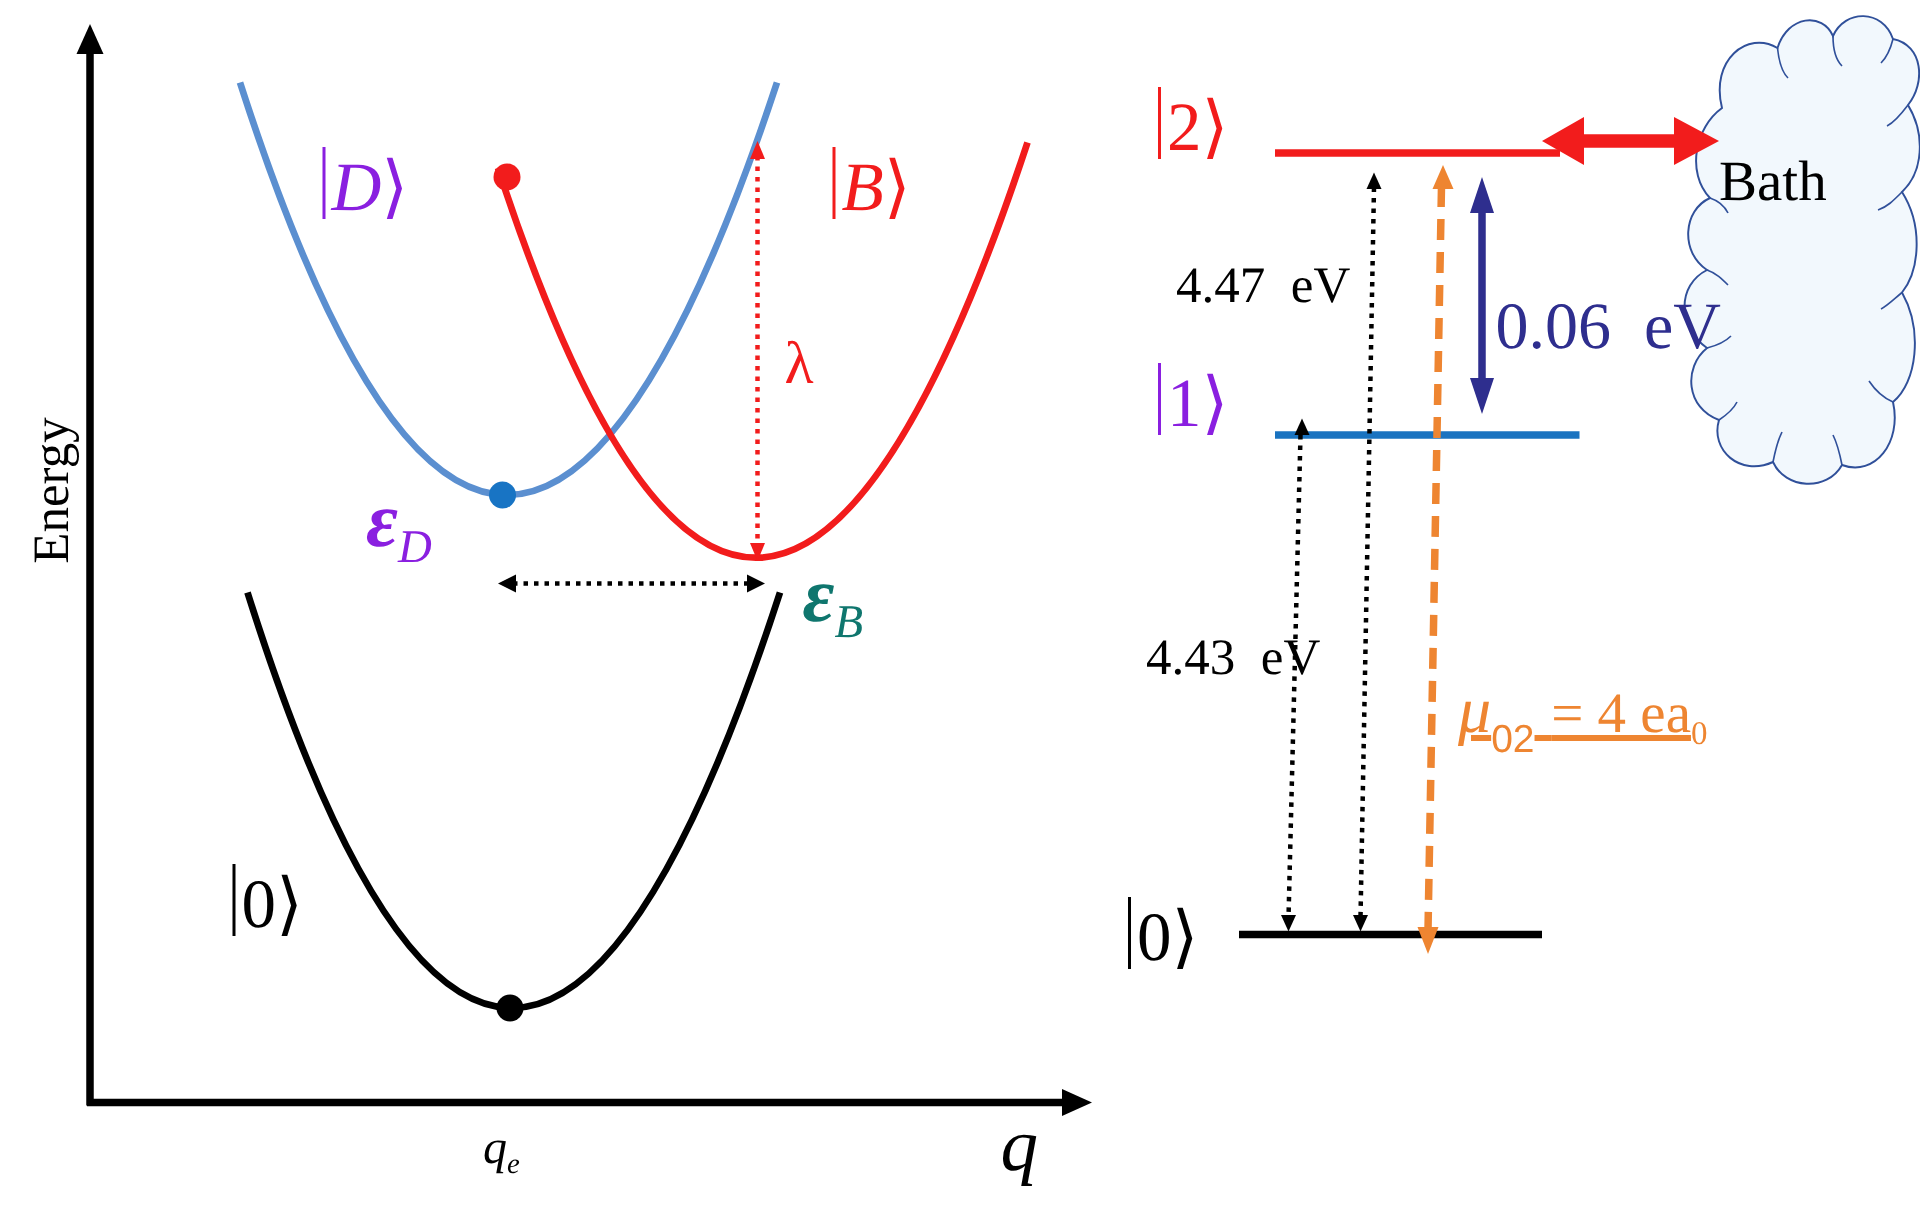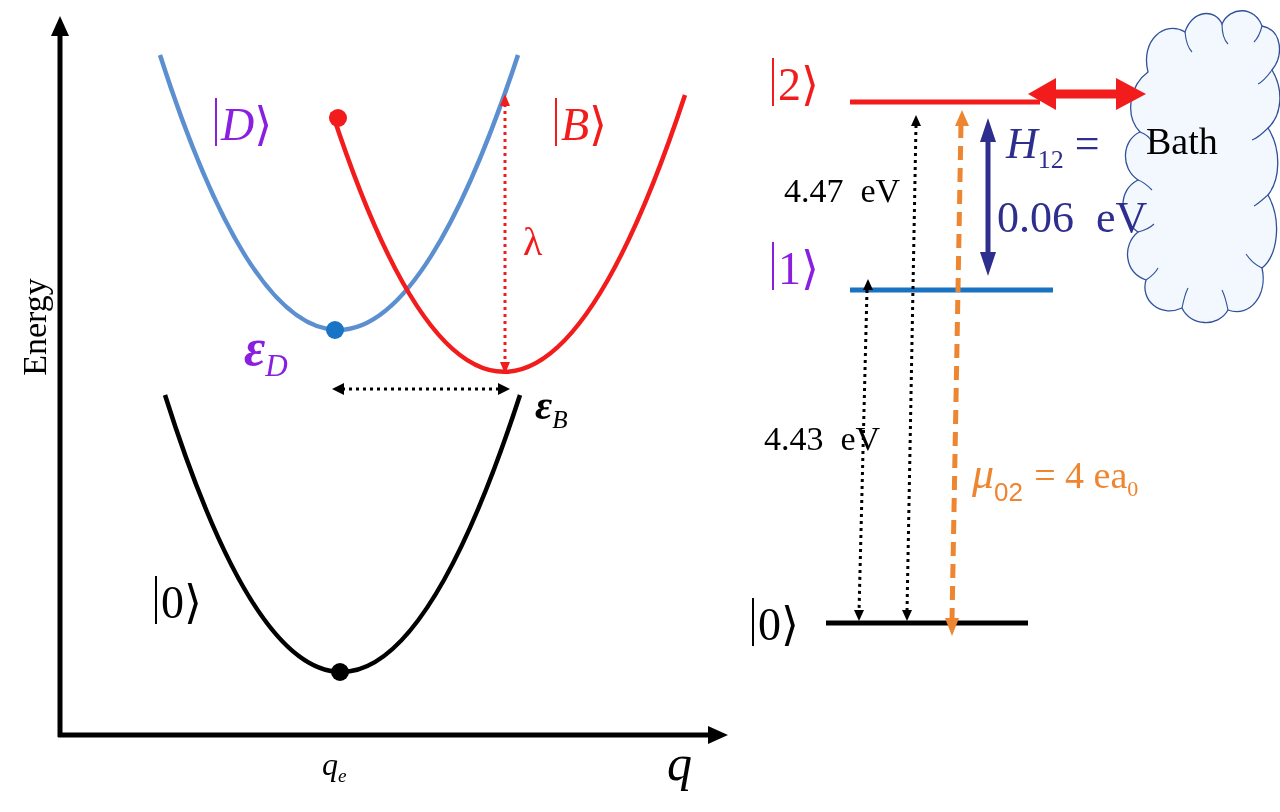--- a/index.html
+++ b/index.html
@@ -137,21 +137,21 @@
 </div>
 
 <div class="lbl ket" style="left:155px; top:576px; color:#000;">
   <span class="bar"></span><span>0</span><span>⟩</span>
 </div>
 
 <div class="lbl ital" style="left:244px; top:322px; font-size:52px; color:#8a1fe0; font-weight:bold;">
   <span>ε</span><sub style="font-weight:normal;">D</sub>
 </div>
 
-<div class="lbl ital" style="left:535px; top:372px; font-size:42px; color:#000000; font-weight:bold;margin-top:12px;">
+<div class="lbl ital" style="left:535px; top:372px; font-size:52px; color:#0f766e; font-weight:bold;">
   <span>ε</span><sub style="font-weight:normal;">B</sub>
 </div>
 
 <div class="lbl" style="left:523px; top:222px; font-size:40px; color:#f21c1c;">λ</div>
 
 
 <div class="lbl ket" style="left:772px; top:58px; color:#f21c1c;">
   <span class="bar"></span><span>2</span><span>⟩</span>
 </div>
 
@@ -160,27 +160,23 @@
 </div>
 
 <div class="lbl ket" style="left:752px; top:598px; color:#000;">
   <span class="bar"></span><span>0</span><span>⟩</span>
 </div>
 
 <div class="lbl" style="left:784px; top:174px; font-size:34px; color:#000; white-space:pre;">4.47  eV</div>
 
 <div class="lbl" style="left:736px; top:422px; font-size:34px; color:#000; white-space:pre;margin-left:28px;">4.43  eV</div>
 
-<div class="lbl" style="left:1006px; top:122px; font-size:44px; color:#2e2e8e;">
-  <span class="ital">H</span><sub style="font-size:26px; vertical-align:-0.4em;">12</sub>
-  <span>=</span>
-</div>
 
 <div class="lbl" style="left:997px; top:196px; font-size:44px; color:#2e2e8e; white-space:pre;">0.06  eV</div>
 
-<div class="lbl" style="left:972px; top:452px; font-size:40px; color:#ee8531; font-family:'Liberation Sans','DejaVu Sans',sans-serif;">
+<div class="lbl" style="left:972px; top:452px; font-size:40px; color:#ee8531; font-family:'Liberation Sans','DejaVu Sans',sans-serif;text-decoration:underline;">
   <span class="ital" style="font-family:'Liberation Serif','DejaVu Serif',serif; font-size:44px;">μ</span><sub style="font-size:26px; vertical-align:-0.5em;">02</sub>
   <span style="font-family:'Liberation Serif','DejaVu Serif',serif; font-size:38px;">= 4 ea</span><sub style="font-family:'Liberation Serif','DejaVu Serif',serif; font-size:22px;">0</sub>
 </div>
 
-<div class="lbl" style="left:1146px; top:102px; font-size:38px; color:#000;margin-top:20px;">Bath</div>
+<div class="lbl" style="left:1146px; top:102px; font-size:38px; color:#000;">Bath</div>
 
 </div>
 
 </body></html>

